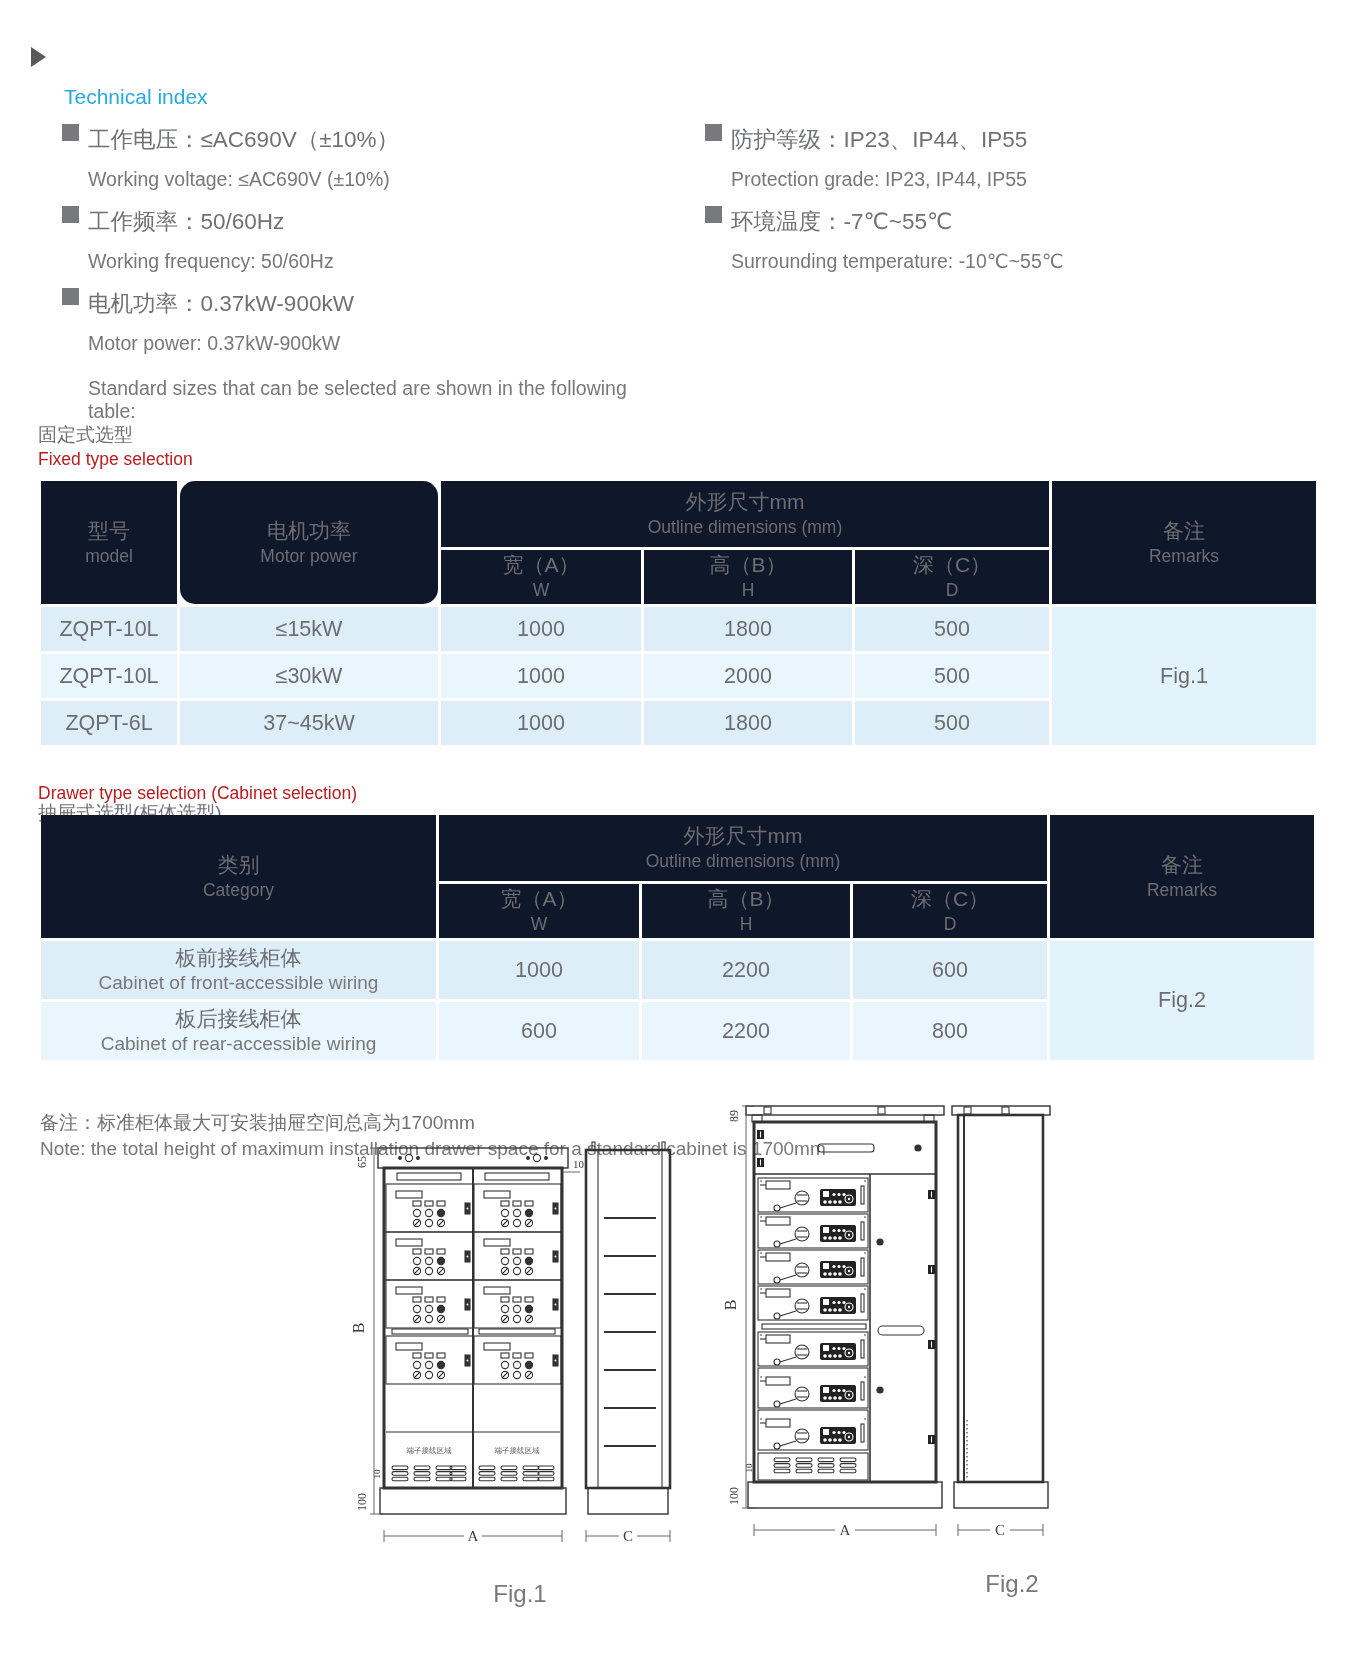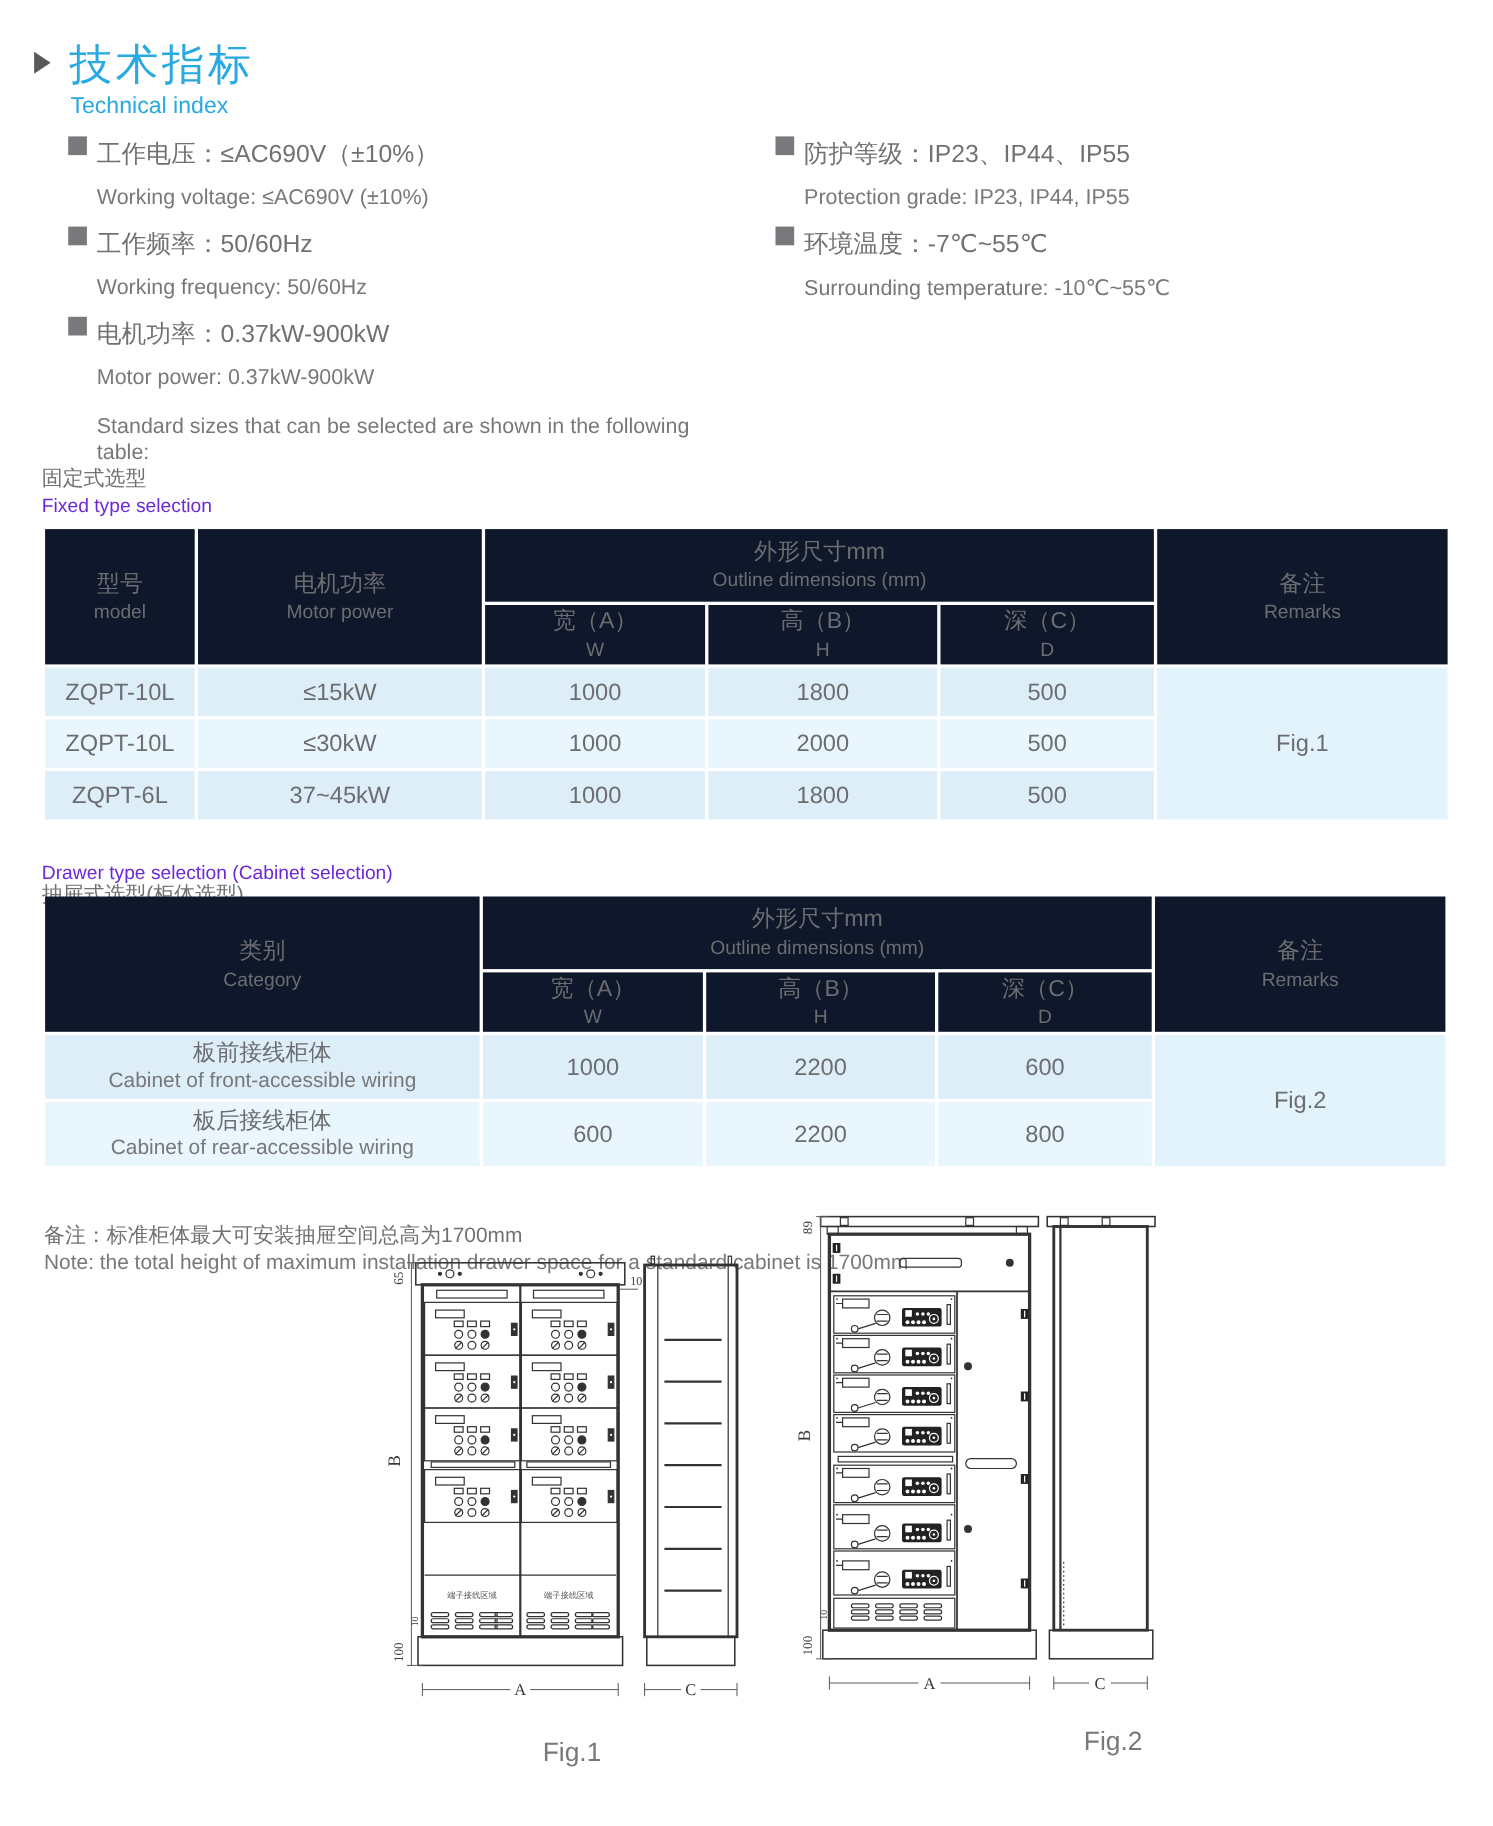--- a/index.html
+++ b/index.html
@@ -17,21 +17,21 @@
   .spec-col.left{left:62px;width:600px;}
   .spec-col.right{left:705px;width:600px;}
   .spec-item{margin-bottom:6px;}
   .spec-cn{font-size:22.5px;color:#6f7173;margin-bottom:13px;display:flex;align-items:flex-start;}
   .bullet{display:inline-block;width:17px;height:17px;background:#77797c;margin-right:9px;flex:0 0 auto;}
   .spec-en{font-size:19.5px;color:#77787a;margin-left:26px;margin-bottom:15px;}
   .spec-item.gap-top{margin-top:22px;}
 
   
   .sec-cn{position:absolute;left:38px;font-size:19px;color:#6f7173;}
-  .sec-en{position:absolute;left:38px;font-size:17.5px;color:#6d28d9;text-align:center;}
+  .sec-en{position:absolute;left:38px;font-size:17.5px;color:#b91c1c;text-align:center;}
 
   
   table.spec-table{position:absolute;left:38px;border-collapse:separate;border-spacing:3px;}
   table.spec-table th,table.spec-table td{text-align:center;vertical-align:middle;font-weight:normal;color:#6b6d70;}
   table.spec-table th{background:#0f172a;font-size:21px;line-height:1.35;}
   table.spec-table .th-en{font-size:17.5px;}
   table.spec-table td{font-size:21.5px;}
   tr.hr1 th{height:64px;}
   tr.hr2 th{height:52px;}
   #table-fixed tr.body td{height:42px;}
@@ -51,21 +51,20 @@
   .fig svg{display:block;}
   .fig-caption{position:absolute;width:120px;text-align:center;font-size:24px;color:#77787a;}
   .dimtxt{font-family:"Liberation Serif","DejaVu Serif",serif;fill:#3c3c3e;}
 </style>
 </head>
 <body>
 
 <div class="page">
 
   <div class="title-arrow"></div>
-  <div class="title-cn">技术指标</div>
   <div class="title-en">Technical index</div>
 
   <div class="spec-col left">
     <div class="spec-item">
       <div class="spec-cn">
           <span class="bullet"></span>
           <span>工作电压：≤AC690V（±10%）</span>
         </div>
       <div class="spec-en">Working voltage: ≤AC690V (±10%)</div>
     </div>
@@ -108,21 +107,21 @@
   <div class="sec-cn" style="top:422px;">固定式选型</div>
   <div class="sec-en" style="top:449px;">Fixed type selection</div>
 
   <table class="spec-table" id="table-fixed" style="top:478px;">
     <tbody>
         <tr class="hr1">
       <th rowspan="2" style="width:134px;">
         <div>型号</div>
             <div class="th-en">model</div>
       </th>
-      <th rowspan="2" style="width:256px;">
+      <th rowspan="2" style="width:256px;border-radius:15px;">
         <div>电机功率</div>
             <div class="th-en">Motor power</div>
       </th>
       <th colspan="3">
         <div>外形尺寸mm</div>
             <div class="th-en">Outline dimensions (mm)</div>
       </th>
       <th rowspan="2" style="width:262px;">
         <div>备注</div>
             <div class="th-en">Remarks</div>

